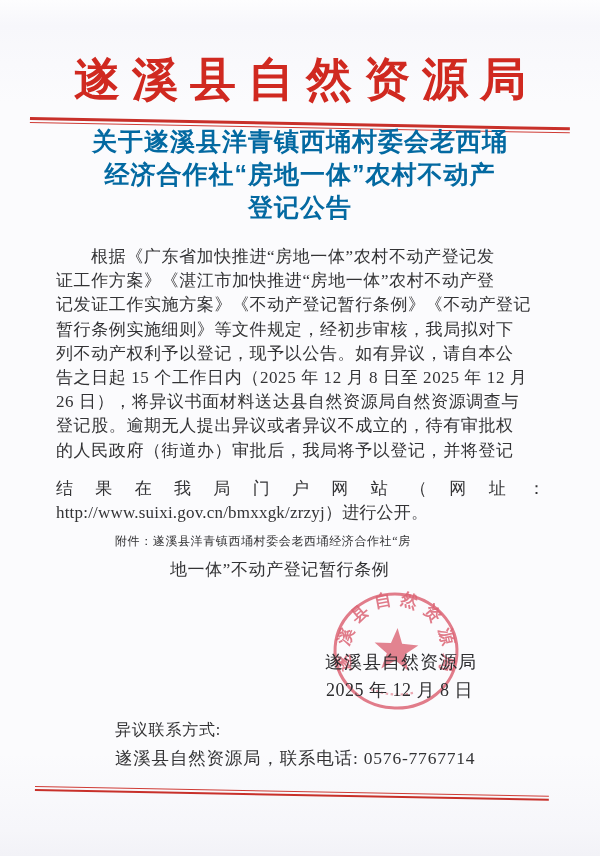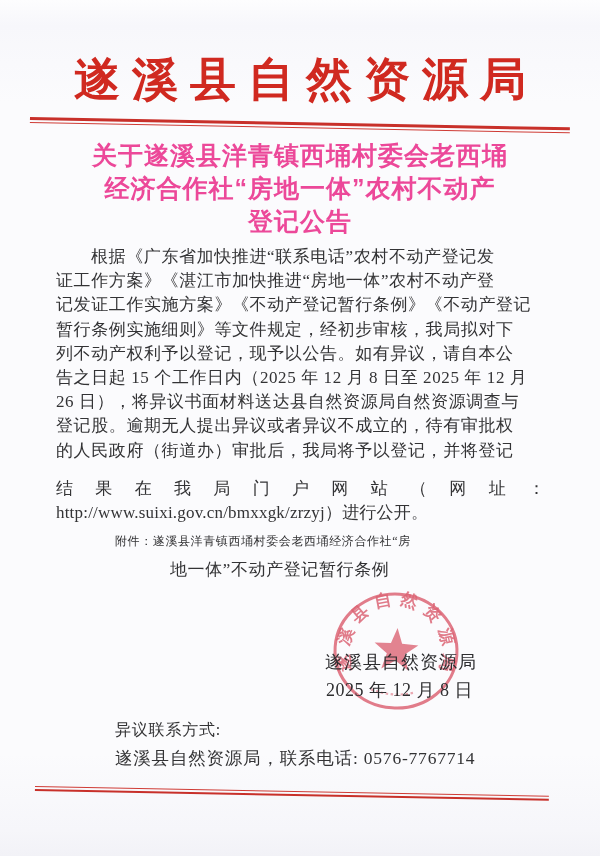--- a/index.html
+++ b/index.html
@@ -19,22 +19,22 @@
   }
   .header-rule{
     position:absolute;left:30px;top:117px;width:540px;
     transform:rotate(1.1deg);transform-origin:left top;
   }
   .header-rule .thick{height:3px;background:#c8302a;}
   .header-rule .gap{height:2px;}
   .header-rule .thin{height:1.3px;background:#cf3b35;}
 
   .doc-title{
-    position:absolute;top:139px;left:0;width:600px;
-    text-align:center;color:#ec4899;
+    position:absolute;top:125px;left:0;width:600px;
+    text-align:center;color:#0369a1;
     font-family:"Liberation Sans","DejaVu Sans",sans-serif;
     font-weight:700;font-size:25px;line-height:33px;
     letter-spacing:1px;
   }
 
   .body-text{
     position:absolute;left:56px;top:245px;width:489px;
     color:#333335;font-size:17px;line-height:24.2px;letter-spacing:0.6px;
   }
   .bline{white-space:nowrap;height:24.2px;}
@@ -95,21 +95,21 @@
     <div class="thin"></div>
   </div>
 
   <div class="doc-title">
     <div>关于遂溪县洋青镇西埇村委会老西埇</div>
     <div>经济合作社“房地一体”农村不动产</div>
     <div>登记公告</div>
   </div>
 
   <div class="body-text">
-    <div class="bline indent">根据《广东省加快推进“联系电话”农村不动产登记发</div>
+    <div class="bline indent">根据《广东省加快推进“房地一体”农村不动产登记发</div>
     <div class="bline">证工作方案》《湛江市加快推进“房地一体”农村不动产登</div>
     <div class="bline">记发证工作实施方案》《不动产登记暂行条例》《不动产登记</div>
     <div class="bline">暂行条例实施细则》等文件规定，经初步审核，我局拟对下</div>
     <div class="bline">列不动产权利予以登记，现予以公告。如有异议，请自本公</div>
     <div class="bline">告之日起 15 个工作日内（2025 年 12 月 8 日至 2025 年 12 月</div>
     <div class="bline">26 日），将异议书面材料送达县自然资源局自然资源调查与</div>
     <div class="bline">登记股。逾期无人提出异议或者异议不成立的，待有审批权</div>
     <div class="bline">的人民政府（街道办）审批后，我局将予以登记，并将登记</div>
     <div class="bline spread">结果在我局门户网站（网址：</div>
     <div class="bline urlline">http://www.suixi.gov.cn/bmxxgk/zrzyj）进行公开。</div>

